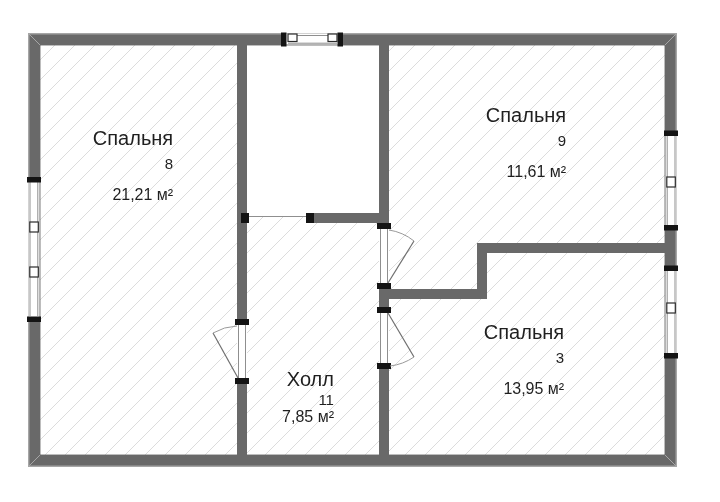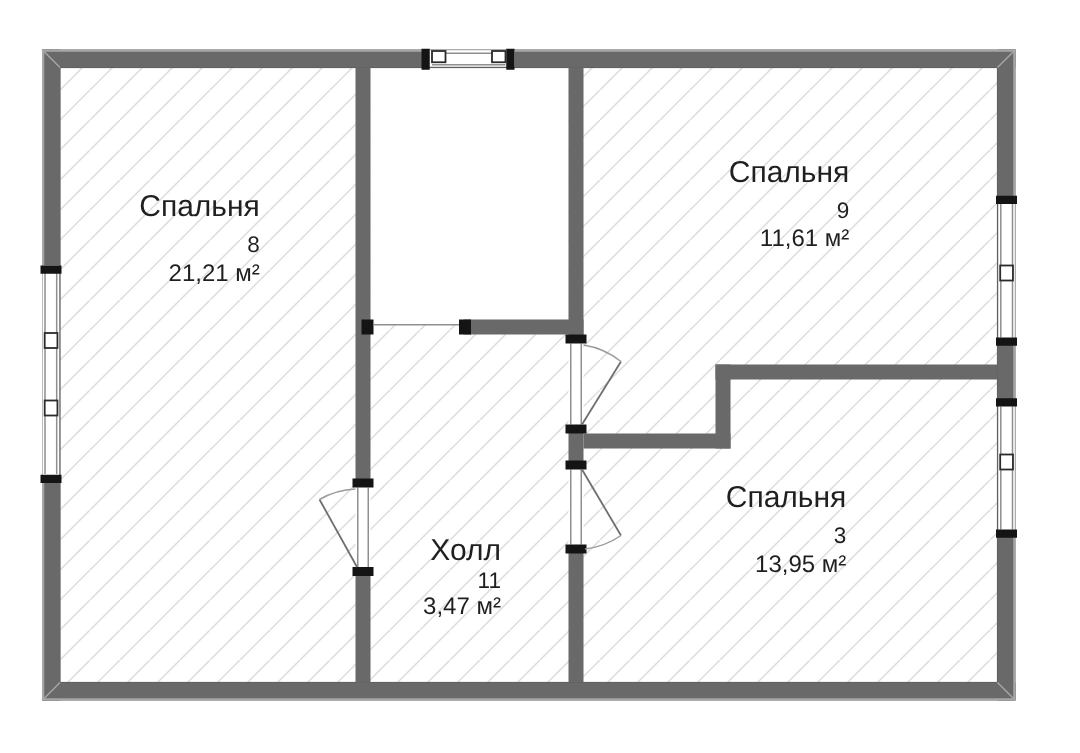--- a/index.html
+++ b/index.html
@@ -17,21 +17,21 @@
   .leaf-line{stroke:#6f6f6f;stroke-width:1.2;fill:none;}
   .arc-line{stroke:var(--door-arc,#9a9a9a);stroke-width:1;fill:none;}
   .miter{stroke:var(--wall-outline,#a6a6a6);stroke-width:1;fill:none;}
   .sq{fill:#ffffff;stroke:#2b2b2b;stroke-width:1.2;}
   .room-label{
     position:absolute;transform:translateX(-50%);
     text-align:right;color:var(--text,#1f1f1f);white-space:nowrap;
   }
   .room-name{font-size:20px;line-height:23px;}
   .room-number{font-size:15px;line-height:15px;margin-top:6px;}
-  .room-area{font-size:16px;line-height:16px;margin-top:4px;}
+  .room-area{font-size:16px;line-height:16px;margin-top:16px;}
   .room-label--tight .room-number{margin-top:1px;}
   .room-label--tight .room-area{margin-top:2px;}
 </style>
 </head>
 <body>
 
 <div class="stage">
 
   <svg class="plan-svg" viewBox="0 0 720 502" xmlns="http://www.w3.org/2000/svg">
     <defs>
@@ -154,19 +154,19 @@
     <div class="room-number">9</div>
     <div class="room-area">11,61 м²</div>
   </div>
 
   <div class="room-label" style="left:524px;top:321px">
     <div class="room-name">Спальня</div>
     <div class="room-number">3</div>
     <div class="room-area">13,95 м²</div>
   </div>
 
-  <div class="room-label room-label--tight" style="left:308px;top:356px">
+  <div class="room-label room-label--tight" style="left:308px;top:368px">
     <div class="room-name">Холл</div>
     <div class="room-number">11</div>
-    <div class="room-area">3,47 м²</div>
+    <div class="room-area">7,85 м²</div>
   </div>
 
 </div>
 
 </body></html>

